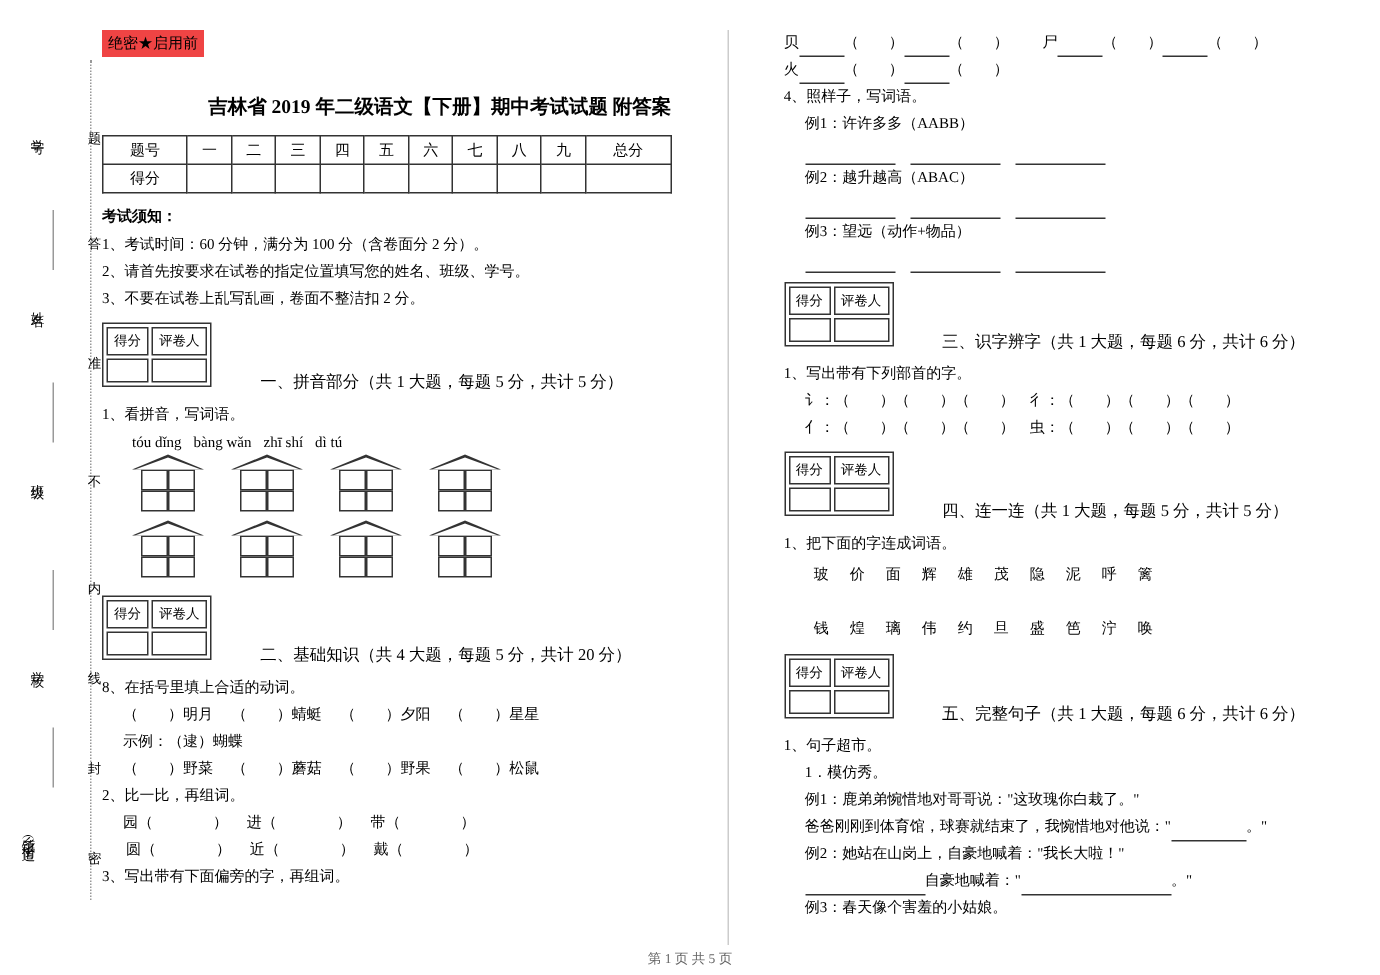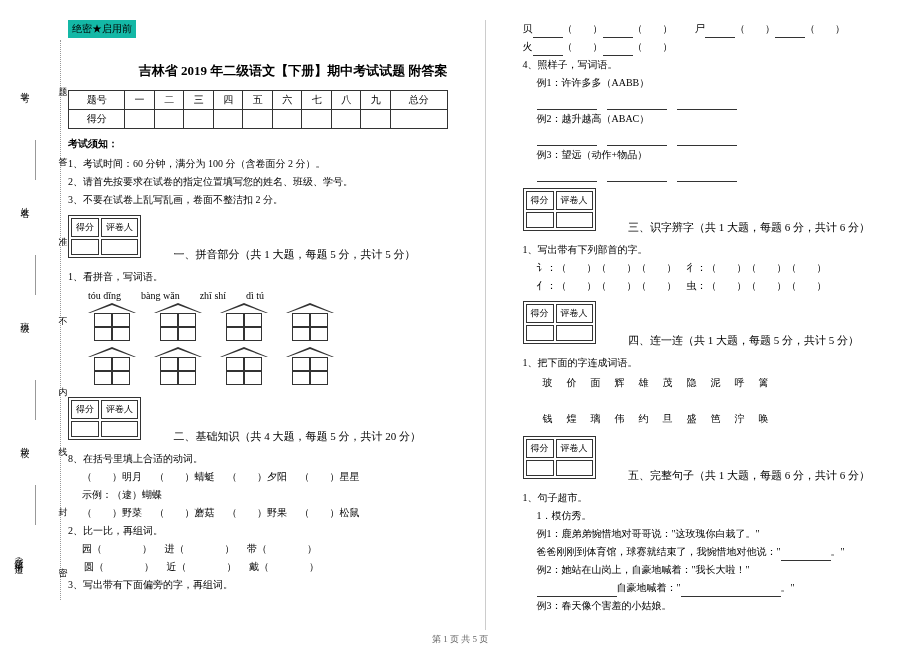--- a/index.html
+++ b/index.html
@@ -60,21 +60,21 @@
     flex: 1;
     padding: 0 8px;
     position: relative;
   }
   .divider {
     width:1px;
     background:#ccc;
     margin: 0 4px;
   }
   .secret {
-    background: #14b8a6;
+    background: #ef4444;
     padding: 2px 4px;
     font-size: 10px;
     display: inline-block;
   }
   h1.title {
     font-size: 13px;
     font-weight: bold;
     text-align: right;
     margin: 24px 0 10px;
   }
@@ -109,21 +109,21 @@
     text-align:center;
   }
   .section-title {
     font-weight: normal;
     font-size: 11px;
     margin: 6px 0;
     display:inline-block;
   }
   .pinyin-row {
     display:flex;
-    gap:20px;
+    gap:8px;
     margin:4px 0 2px 20px;
     font-size:10px;
   }
   .house-row {
     display:flex;
     gap:18px;
     margin-left:20px;
     margin-bottom:6px;
   }
   .house {

